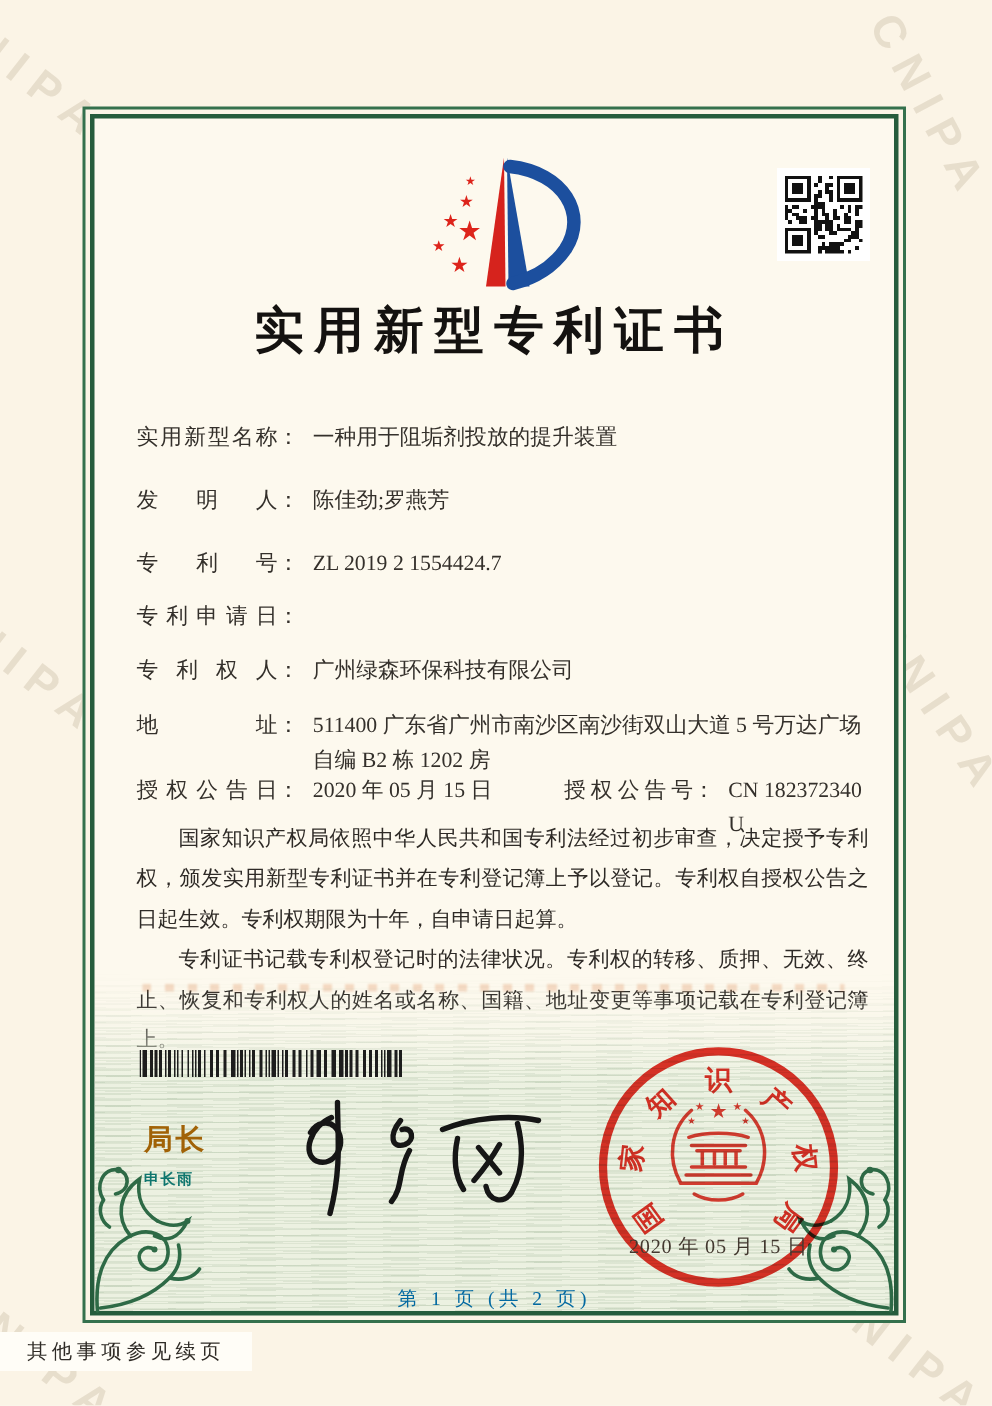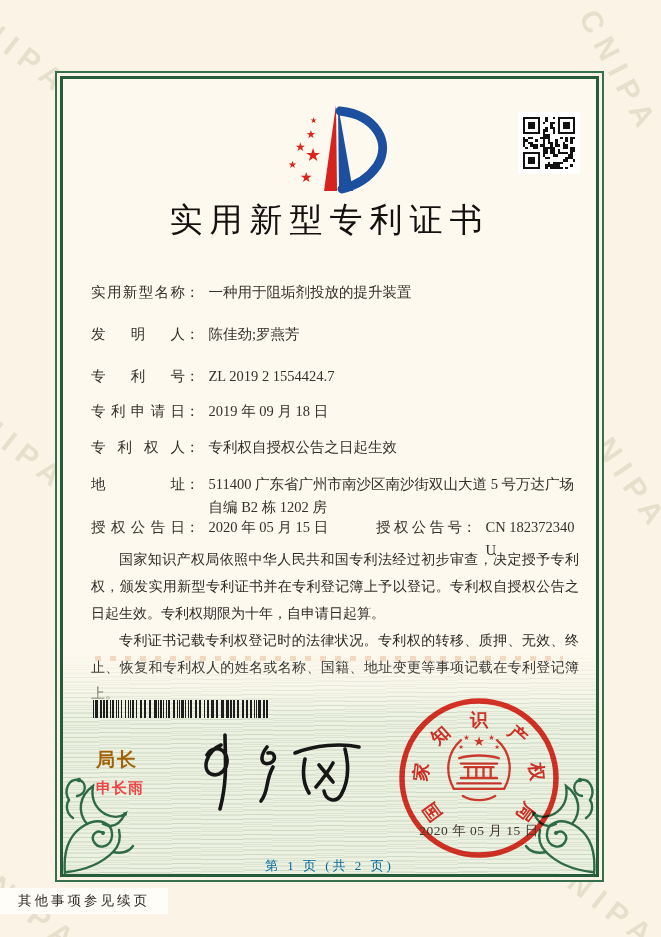--- a/index.html
+++ b/index.html
@@ -21,21 +21,21 @@
   .frame{position:absolute;left:55px;top:71px;width:549px;height:811px;box-sizing:border-box;
     border:2px solid #34704d;padding:3px;background:#fbf4e6;}
   .page{position:relative;width:100%;height:100%;box-sizing:border-box;
     border:3px solid #265c3c;background:#fdf9ee;}
   
   .cert-no{position:absolute;left:28px;top:47px;font-size:14px;letter-spacing:2.5px;color:#2f2b28;}
   .logo{position:absolute;left:217px;top:20px;width:115px;height:97px;}
   .logo .star{position:absolute;color:#dd241b;font-family:"DejaVu Sans",sans-serif;line-height:1;}
   .qr{position:absolute;left:455px;top:33px;width:52px;height:52px;background:#fff;padding:5px;}
   .title{position:absolute;left:0;right:0;top:119px;text-align:center;font-size:33px;
-    font-weight:400;letter-spacing:7px;color:#141210;}
+    font-weight:700;letter-spacing:7px;color:#141210;}
   
   .row{position:absolute;left:28px;width:492px;display:flex;align-items:flex-start;
     font-size:14.5px;line-height:1.6;color:#34302b;}
   .lbl{flex:0 0 94px;width:94px;text-align:justify;text-align-last:justify;}
   .colon{margin-right:9px;}
   .val{flex:1;}
   .r1{top:202px;} .r2{top:244px;} .r3{top:286px;} .r4{top:321px;} .r5{top:357px;}
   .r6{top:394px;} .r7{top:437px;}
   .pair2{position:absolute;left:285px;top:0;display:flex;}
   .pair2 .lbl{flex:0 0 86px;width:86px;}
@@ -53,21 +53,21 @@
       repeating-linear-gradient(180.8deg,rgba(118,150,112,.13) 0 1px,transparent 1px 5px),
       linear-gradient(180deg,rgba(236,241,227,0) 0,#ecf1e1 75px);
     -webkit-mask-image:linear-gradient(180deg,transparent 0,#000 65px);
     mask-image:linear-gradient(180deg,transparent 0,#000 65px);}
   .orn{position:absolute;bottom:-2px;width:86px;height:106px;}
   .orn-l{left:-2px;} .orn-r{right:-2px;transform:scaleX(-1);}
   
   .barcode{position:absolute;left:30px;top:621px;width:178px;height:18px;}
   .signer-title{position:absolute;left:33px;top:668px;font-size:19px;font-weight:600;color:#a16207;
     font-family:Liberation Mono, monospace;letter-spacing:2px;}
-  .signer-name{position:absolute;left:33px;top:700px;font-size:15px;font-weight:600;color:#ef4444;
+  .signer-name{position:absolute;left:33px;top:700px;font-size:10px;font-weight:600;color:#0f766e;
     font-family:"Liberation Sans","DejaVu Sans",sans-serif;letter-spacing:1px;}
   .signature{position:absolute;left:120px;top:648px;width:190px;height:95px;}
   
   .seal{position:absolute;left:332px;top:615px;width:168px;height:168px;opacity:.95;
     mix-blend-mode:multiply;}
   .seal svg.ringsvg{position:absolute;inset:0;}
   .ring span{position:absolute;left:50%;top:50%;font-size:18px;font-weight:700;color:#e3281e;
     transform:translate(-50%,-50%) rotate(var(--a)) translateY(-58px);}
   .ring span:nth-child(1){--a:-126deg;} .ring span:nth-child(2){--a:-84deg;}
   .ring span:nth-child(3){--a:-42deg;}  .ring span:nth-child(4){--a:0deg;}
@@ -259,26 +259,25 @@
         <span class="val">陈佳劲;罗燕芳</span>
       </div>
       <div class="row r3">
         <span class="lbl">专利号</span>
           <span class="colon">：</span>
         <span class="val">ZL 2019 2 1554424.7</span>
       </div>
       <div class="row r4">
         <span class="lbl">专利申请日</span>
           <span class="colon">：</span>
-        <span class="val">2019 年 09 月 18 日</span>
       </div>
       <div class="row r5">
         <span class="lbl">专利权人</span>
           <span class="colon">：</span>
-        <span class="val">专利权自授权公告之日起生效</span>
+        <span class="val">广州绿森环保科技有限公司</span>
       </div>
       <div class="row r6">
         <span class="lbl">地址</span>
           <span class="colon">：</span>
         <span class="val">511400 广东省广州市南沙区南沙街双山大道 5 号万达广场自编 B2 栋 1202 房</span>
       </div>
       <div class="row r7">
         <span class="lbl">授权公告日</span>
           <span class="colon">：</span>
         <span class="val" style="flex:0 0 150px;">2020 年 05 月 15 日</span>

